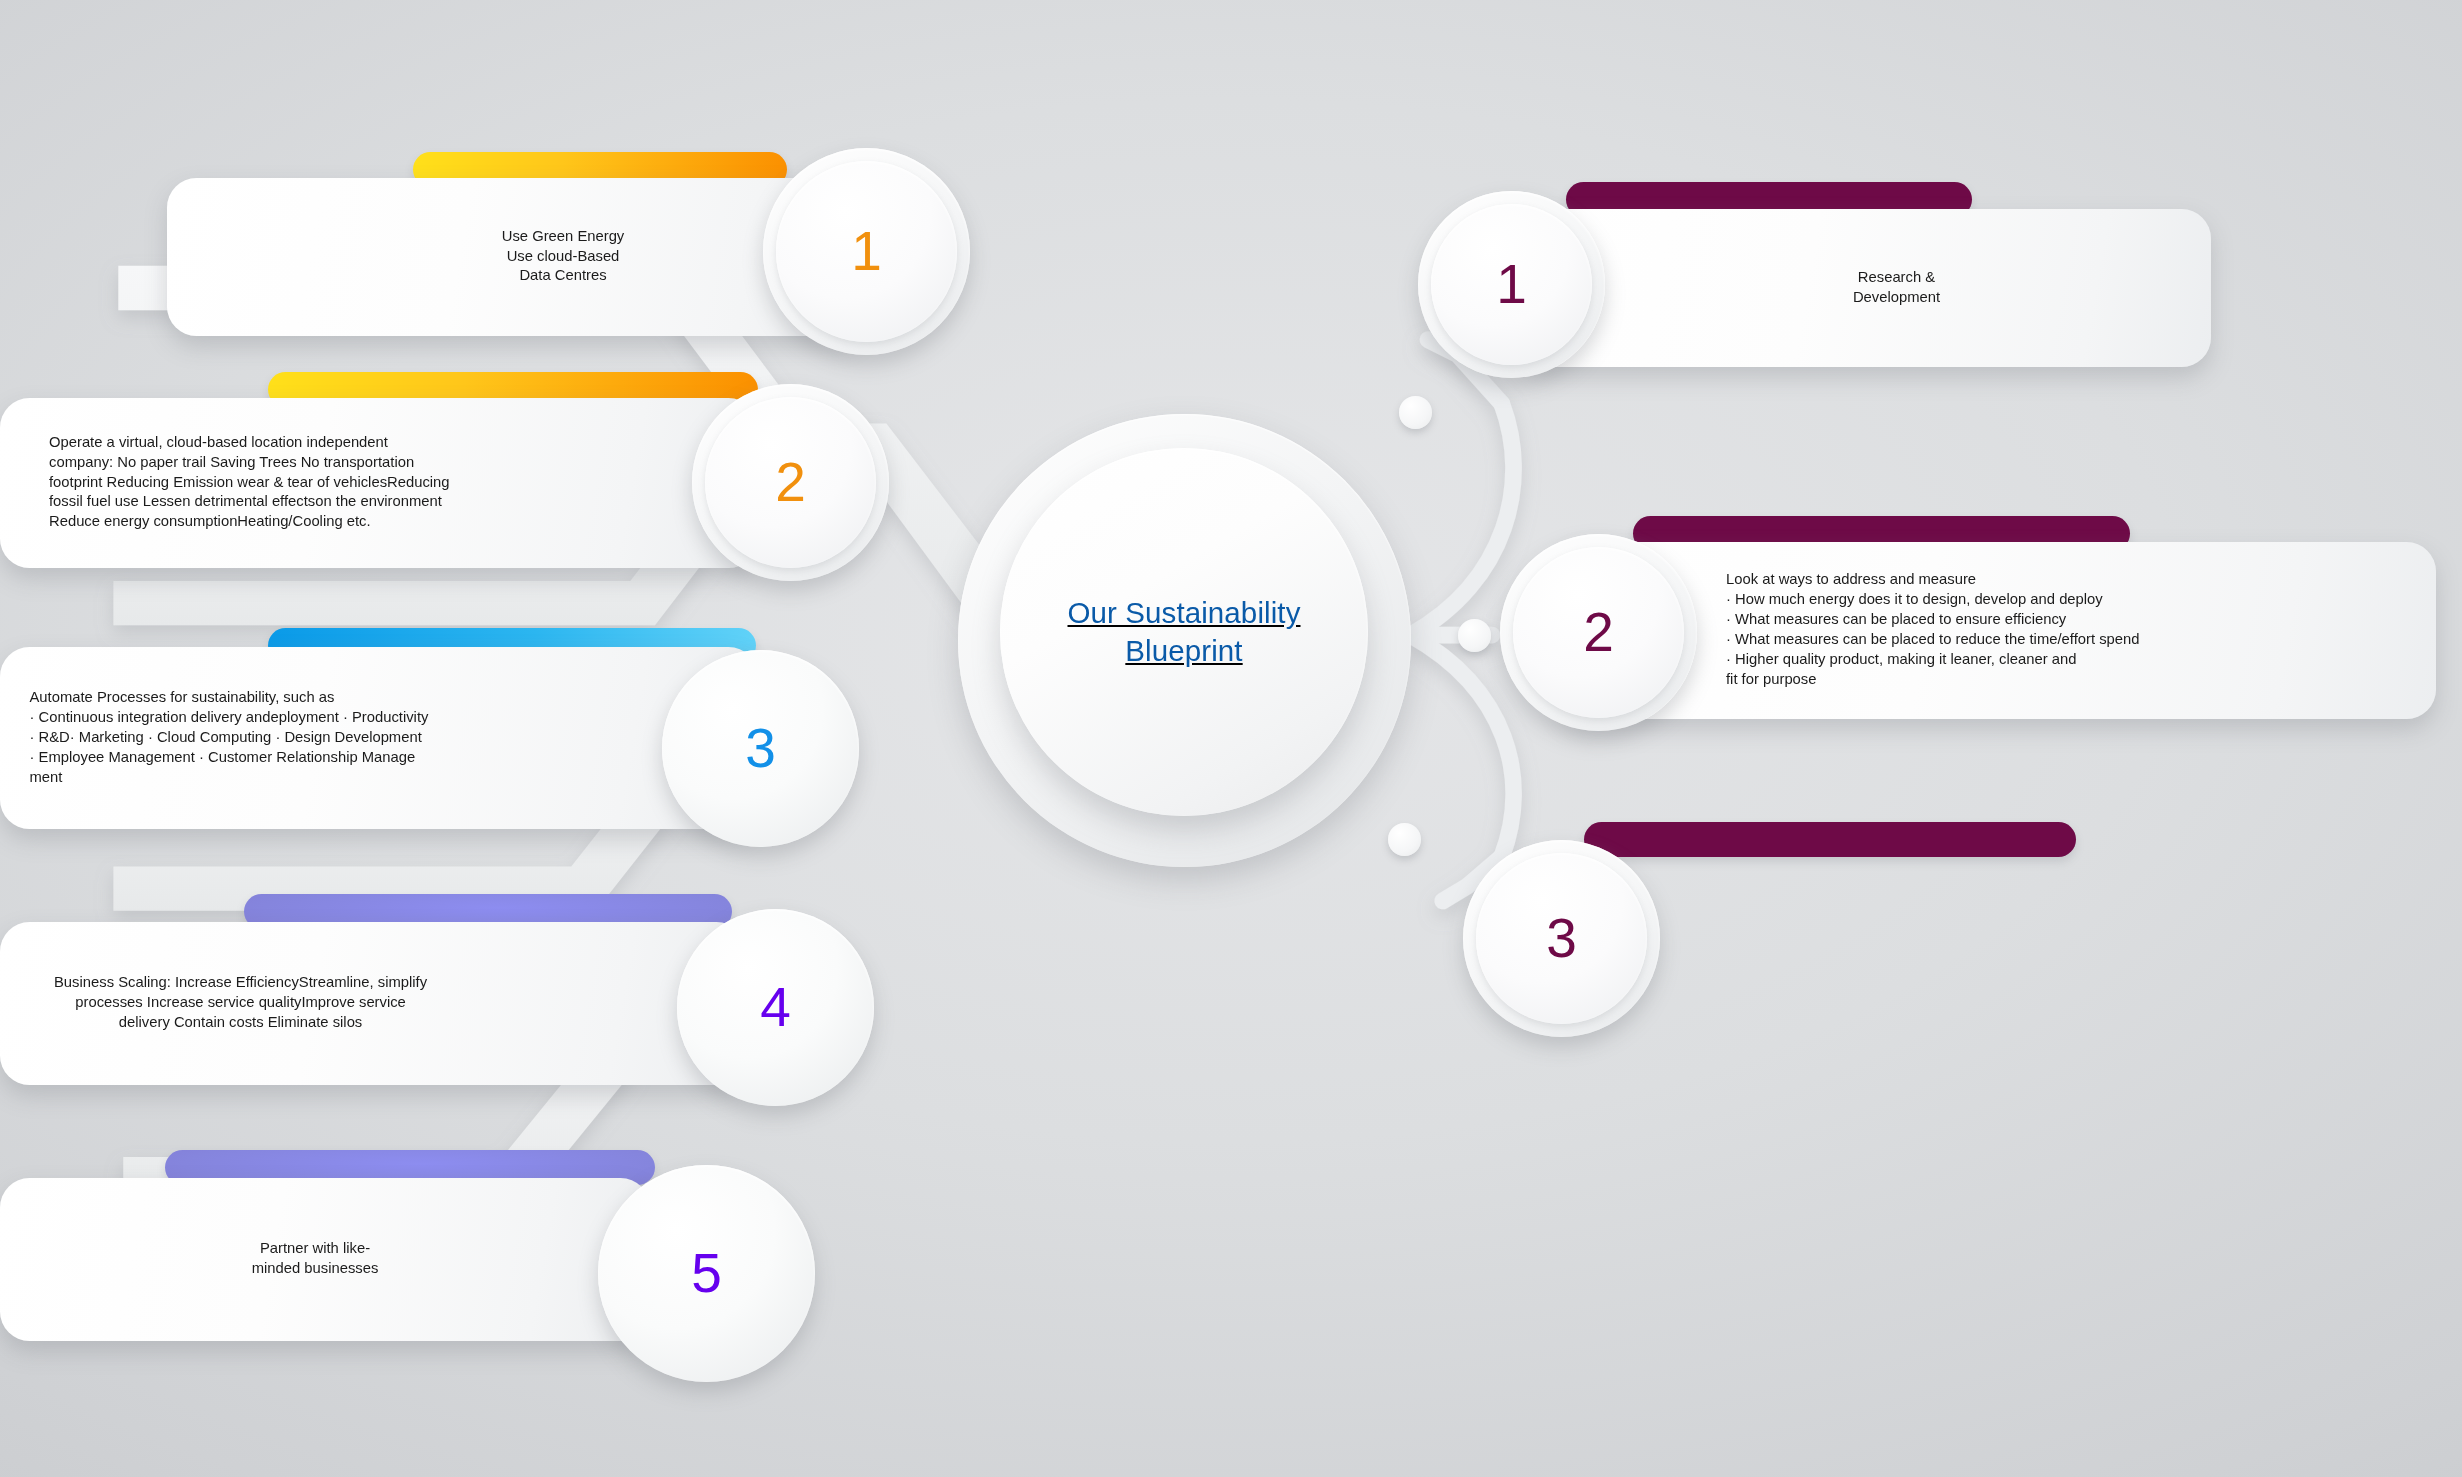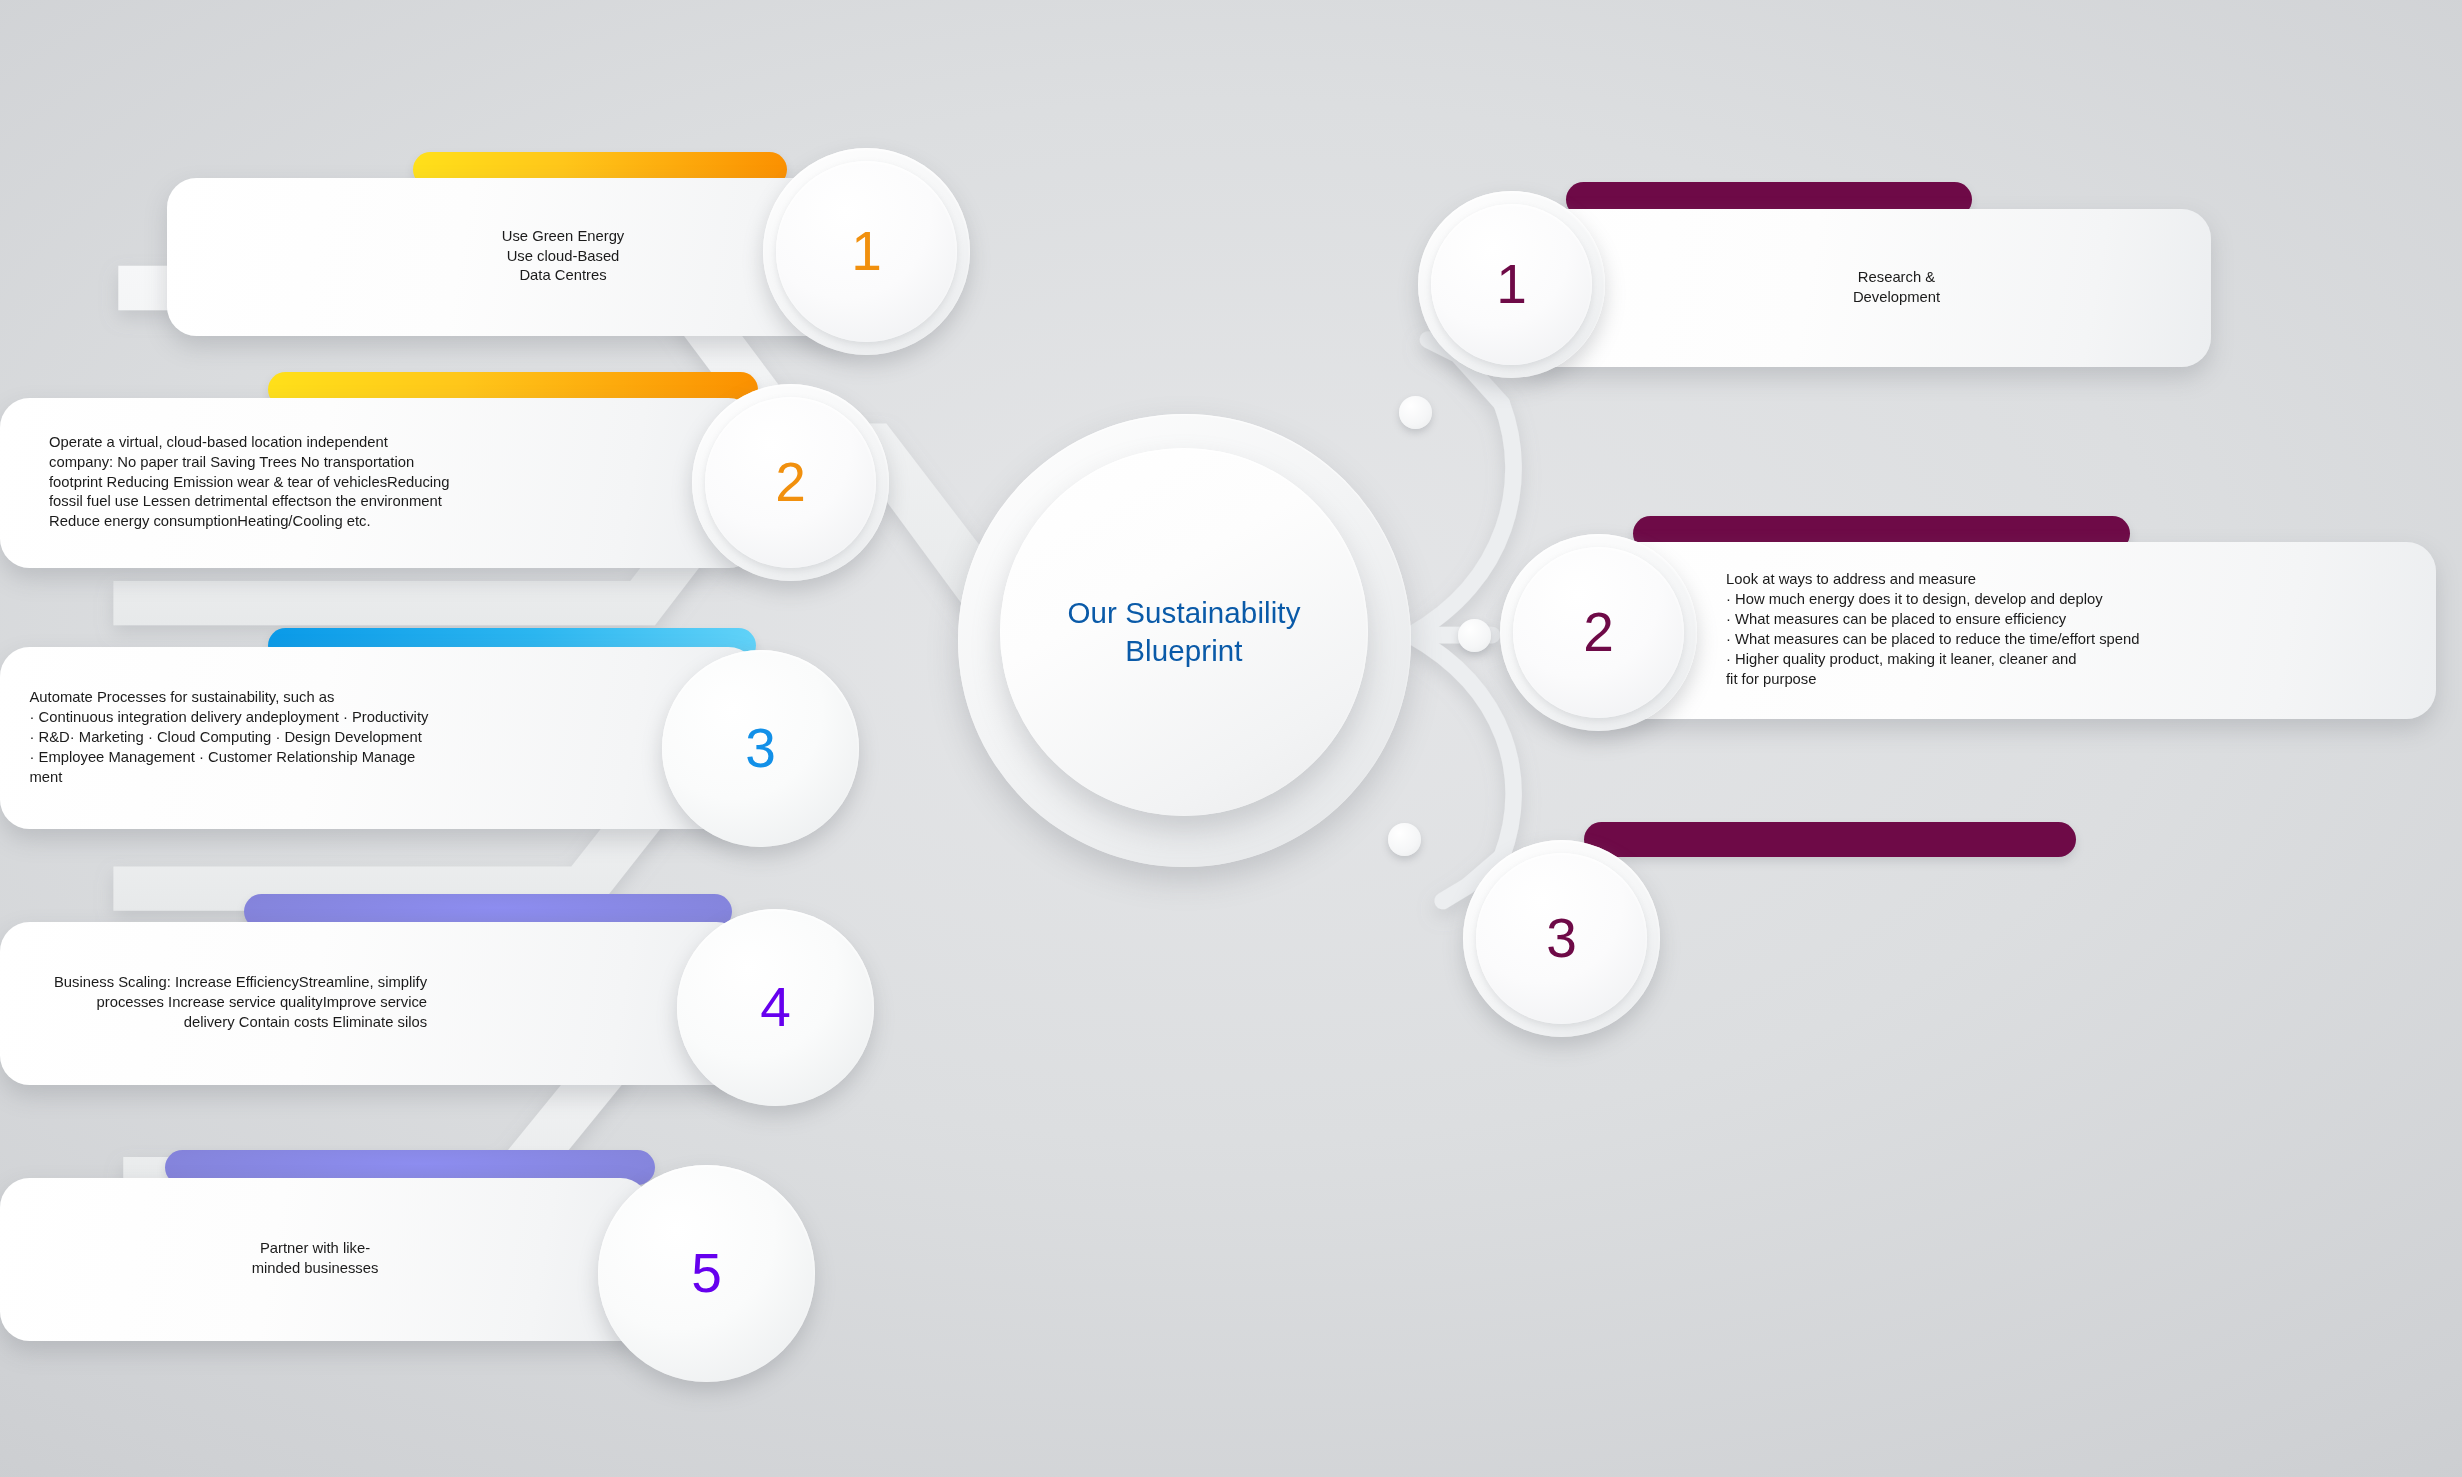--- a/index.html
+++ b/index.html
@@ -19,21 +19,21 @@
   }
   .hub-ring{
     position:absolute; inset:0; border-radius:50%;
     background: linear-gradient(145deg,#ffffff 0%,#f3f4f5 45%,#e3e5e7 100%);
     box-shadow: 0 12.8px 29.5px rgba(120,124,130,.30), inset 0 1px 2px rgba(255,255,255,.9);
   }
   .hub-inner{
     position:absolute; left:42px; top:34px; width:368px; height:368px; border-radius:50%;
     background: linear-gradient(150deg,#ffffff 0%,#fdfdfd 38%,#f2f3f4 78%,#eaebec 100%);
     box-shadow: 0 14.8px 27.6px rgba(130,134,140,.32), inset 0 1.5px 3px rgba(255,255,255,.95);
-    display:flex; align-items:center; justify-content:center;
+    display:flex; align-items:center; justify-content:center;text-decoration:underline;
   }
   .hub-title{
     font-size:29.5px; line-height:1.30; text-align:center; color:#0a5aa8; letter-spacing:0.1px;
     max-width:295px;
   }
 
   
   .block{ position:absolute; z-index:4; }
   .accent{
     position:absolute; height:35px; border-radius:18.7px;
@@ -160,21 +160,21 @@
 ment</div>
   </div>
   <div class="num-circle" style="left:662px; top:27px; width:197px; height:197px;">
     <span class="num" style="color:#1290e8;">3</span>
   </div>
 </div>
 
 <div class="block left" style="left:0; top:889px; width:936px; height:217px;">
   <div class="accent" style="left:244px; top:4.9px; width:488px; background:radial-gradient(ellipse 120% 180% at 52% 40%, #8d8df0 0%, #8585dd 40%, #7b6cc4 100%);"></div>
   <div class="card" style="left:0; top:32.5px; width:746px; height:163px; padding:0 69px 0 54px;">
-    <div class="card-text" style="text-align:right;">Business Scaling: Increase EfficiencyStreamline, simplify
+    <div class="card-text" style="text-align:center;">Business Scaling: Increase EfficiencyStreamline, simplify
 processes Increase service qualityImprove service
 delivery Contain costs Eliminate silos</div>
   </div>
   <div class="num-circle" style="left:677px; top:19.7px; width:197px; height:197px;">
     <span class="num" style="color:#6600ee;">4</span>
   </div>
 </div>
 
 <div class="block left" style="left:0; top:1145px; width:837px; height:212px;">
   <div class="accent" style="left:165px; top:4.9px; width:490px; background:radial-gradient(ellipse 120% 180% at 52% 40%, #8d8df0 0%, #8585dd 40%, #7b6cc4 100%);"></div>

